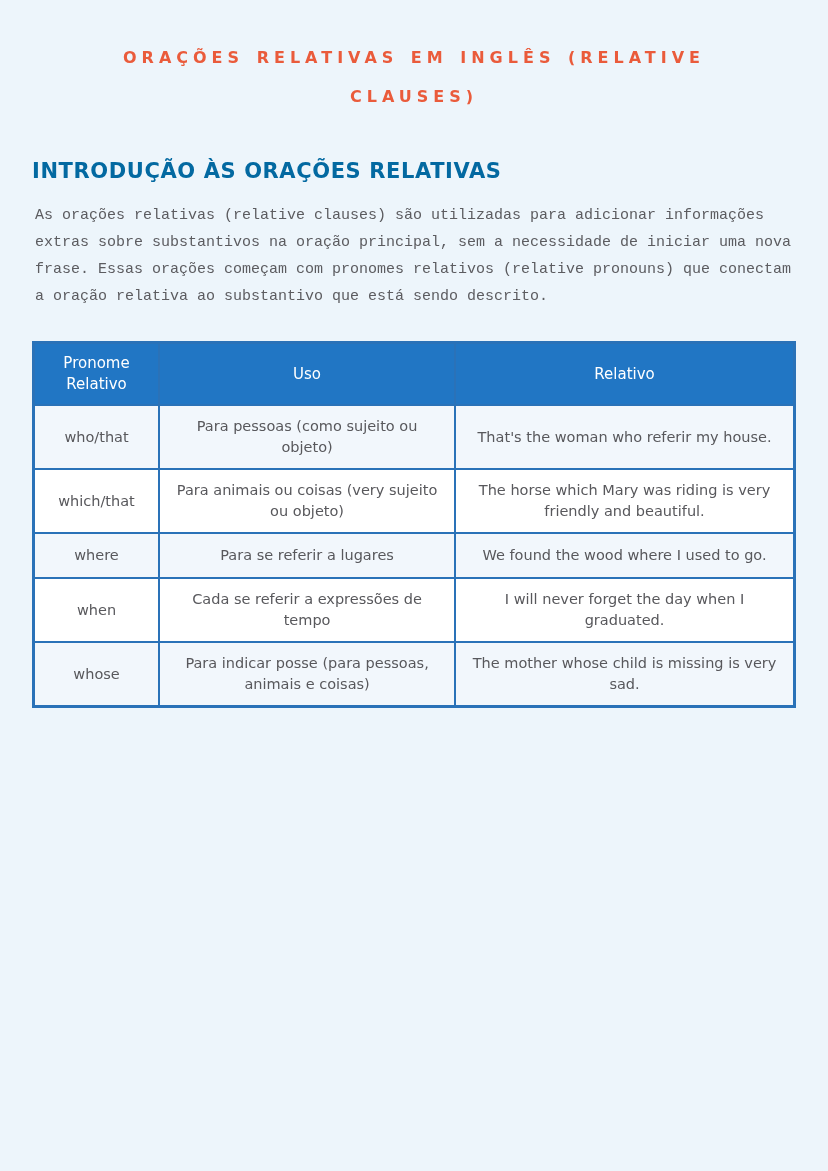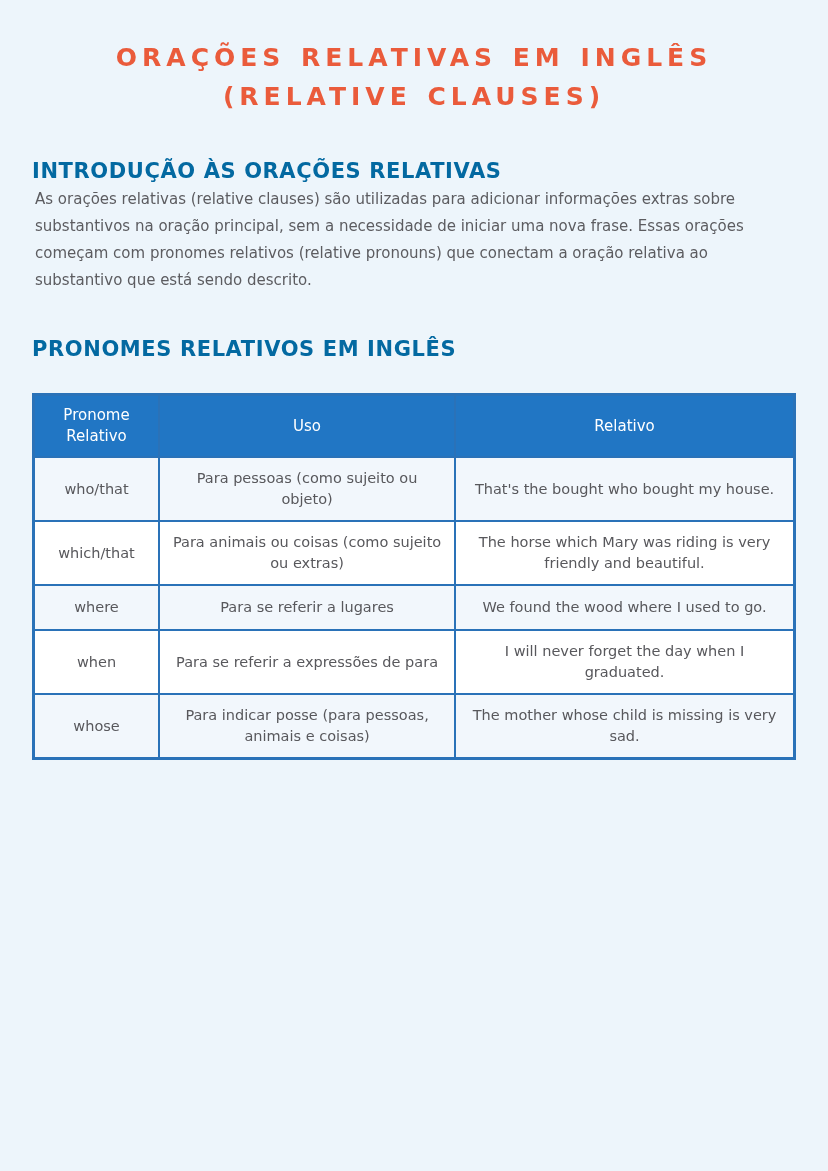--- a/index.html
+++ b/index.html
@@ -12,35 +12,35 @@
   }
   .page {
     width: 828px;
     height: 1171px;
     padding: 0 32px;
   }
   h1.doc-title {
     margin: 38px 26px 0;
     text-align: center;
     color: #ea5b3b;
-    font-size: 25px;
+    font-size: 16px;
     font-weight: 700;
     letter-spacing: 5px;
     line-height: 39px;
     word-spacing: 2px;
   }
   h2.section-heading {
     color: #0369a1;
     font-size: 21px;
     font-weight: 700;
     letter-spacing: 0.6px;
     margin-top: 42px;
     line-height: 26px;
   }
-  .section-heading + p { margin-top: 2px; }
+  .section-heading + p { margin-top: 18px; font-family: Liberation Mono, monospace; }
   p.section-body {
     color: #5c5c60;
     font-size: 15px;
     line-height: 27px;
     padding-left: 3px;
     max-width: 764px;
   }
   table.pronouns-table {
     margin-top: 31px;
     width: 764px;
@@ -83,55 +83,54 @@
 <div class="page">
 
   <h1 class="doc-title">ORAÇÕES RELATIVAS EM INGLÊS (RELATIVE CLAUSES)</h1>
 
   <section>
     <h2 class="section-heading">INTRODUÇÃO ÀS ORAÇÕES RELATIVAS</h2>
     <p class="section-body">As orações relativas (relative clauses) são utilizadas para adicionar informações extras sobre substantivos na oração principal, sem a necessidade de iniciar uma nova frase. Essas orações começam com pronomes relativos (relative pronouns) que conectam a oração relativa ao substantivo que está sendo descrito.</p>
   </section>
 
   <section>
-    <h2 class="section-heading">PRONOMES RELATIVOS EM INGLÊS</h2>
   </section>
 
   <table class="pronouns-table">
     <colgroup>
       <col class="c1">
         <col class="c2">
         <col class="c3">
     </colgroup>
     <thead>
       <tr>
           <th>Pronome Relativo</th>
           <th>Uso</th>
           <th>Relativo</th>
         </tr>
     </thead>
     <tbody>
         <tr>
           <td>who/that</td>
           <td>Para pessoas (como sujeito ou objeto)</td>
-          <td>That's the bought who bought my house.</td>
+          <td>That's the woman who referir my house.</td>
         </tr>
         <tr>
           <td>which/that</td>
-          <td>Para animais ou coisas (como sujeito ou extras)</td>
+          <td>Para animais ou coisas (very sujeito ou objeto)</td>
           <td>The horse which Mary was riding is very friendly and beautiful.</td>
         </tr>
         <tr>
           <td>where</td>
           <td>Para se referir a lugares</td>
           <td>We found the wood where I used to go.</td>
         </tr>
         <tr>
           <td>when</td>
-          <td>Para se referir a expressões de para</td>
+          <td>Cada se referir a expressões de tempo</td>
           <td>I will never forget the day when I graduated.</td>
         </tr>
         <tr>
           <td>whose</td>
           <td>Para indicar posse (para pessoas, animais e coisas)</td>
           <td>The mother whose child is missing is very sad.</td>
         </tr>
       </tbody>
   </table>
 

